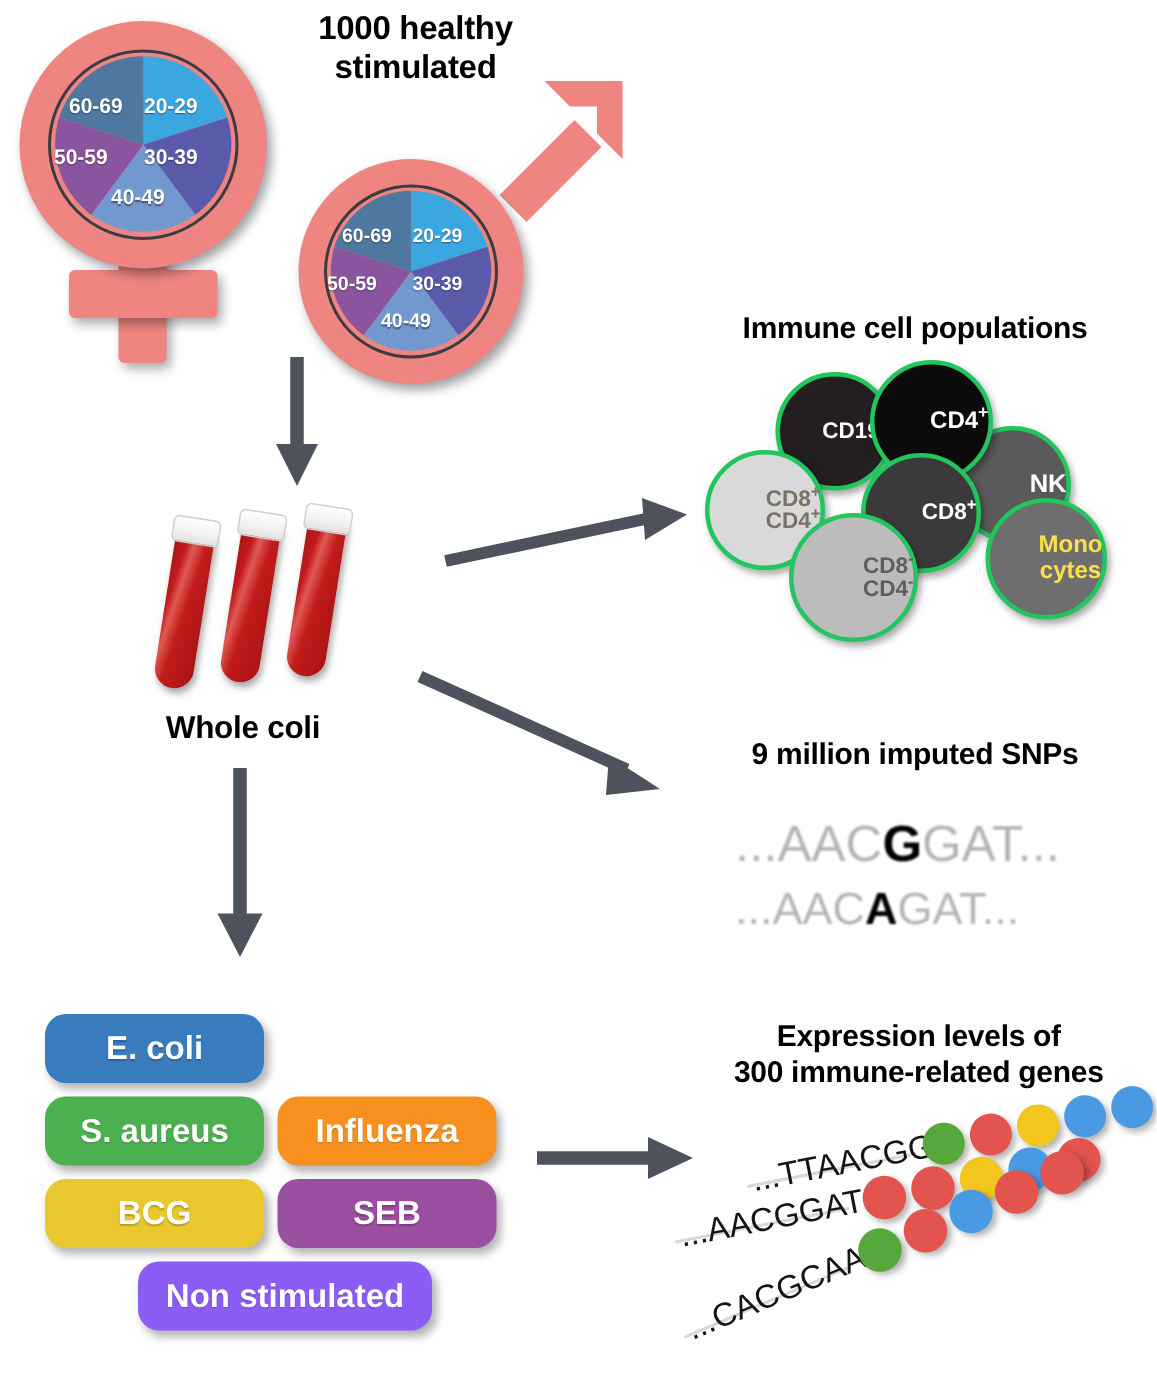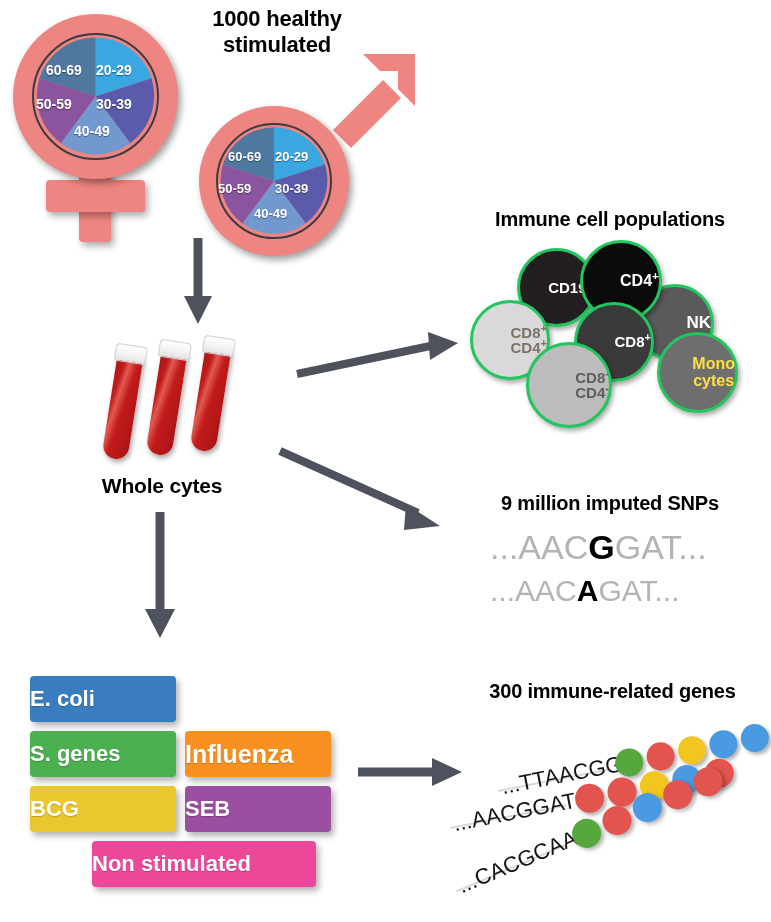--- a/index.html
+++ b/index.html
@@ -70,22 +70,22 @@
     position:absolute;white-space:nowrap;
     font-family:"Liberation Sans","DejaVu Sans",sans-serif;
     color:#9d9d9d;font-weight:normal;
     filter:blur(.6px);
   }
   .snp-row .dim{color:#b4b4b4;}
   .snp-row b{color:#000;font-weight:bold;filter:none;}
 
   
   .pill{
-    position:absolute;border-radius:4px;
-    display:flex;align-items:center;
+    position:absolute;border-radius:14px;
+    display:flex;align-items:center;justify-content:center;
     color:#fff;font-weight:bold;
     box-shadow:3px 4px 6px rgba(0,0,0,.3);
     text-shadow:0 1px 1px rgba(0,0,0,.22);
   }
 
   
   .strand{position:absolute;transform-origin:0 50%;}
   .strand-line{
     position:absolute;height:2px;background:#d8d8d8;top:50%;left:0;
   }
@@ -169,21 +169,21 @@
   <div class="tube" style="left:52px;top:8px;transform:rotate(9deg);">
     <div class="tube-body"></div>
     <div class="tube-lip"></div>
   </div>
   <div class="tube" style="left:96px;top:4px;transform:rotate(9deg);">
     <div class="tube-body"></div>
     <div class="tube-lip"></div>
   </div>
 </div>
 
-<div class="abs heading" style="left:72px;top:474px;width:180px;font-size:21px;">Whole cytes</div>
+<div class="abs heading" style="left:72px;top:474px;width:180px;font-size:21px;">Whole coli</div>
 
 <div class="abs arrow" style="left:295px;top:330px;">
   <svg width="170" height="50">
     <line x1="2" y1="44" x2="140" y2="15" stroke="#4e525c" stroke-width="8"></line>
     <polygon points="133,2 163,13 135,30" fill="#4e525c"></polygon>
   </svg>
 </div>
 
 <div class="abs arrow" style="left:278px;top:448px;">
   <svg width="175" height="90">
@@ -221,58 +221,59 @@
   <div class="cell" style="left:187px;top:92px;width:81px;height:81px;background:#6e6e6e;color:#fde047;font-size:16px;">
     <span>Mono<br>cytes</span>
   </div>
   <div class="cell" style="left:56px;top:102px;width:86px;height:86px;background:#bcbcbc;color:#5e5e5e;font-size:15px;">
     <span>CD8<sup>-</sup><br>CD4<sup>-</sup></span>
   </div>
 </div>
 
 <div class="abs heading" style="left:455px;top:492px;width:310px;font-size:20px;">9 million imputed SNPs</div>
 
-<div class="abs" style="left:490px;top:528px;width:250px;height:95px;">
+<div class="abs" style="left:490px;top:544px;width:250px;height:95px;">
   <div class="snp-row" style="left:0;top:0;font-size:34px;">
     <span class="dim">...AAC</span><b>G</b><span class="dim">GAT...</span>
   </div>
   <div class="snp-row" style="left:0;top:46px;font-size:30px;">
     <span class="dim">...AAC</span><b>A</b><span class="dim">GAT...</span>
   </div>
 </div>
 
 <div class="abs" style="left:30px;top:676px;width:320px;height:220px;">
   <div class="pill" style="left:0px;top:0px;width:146px;height:46px;background:#3a7dbf;font-size:22px;">
     <span>E. coli</span>
   </div>
   <div class="pill" style="left:0px;top:55px;width:146px;height:46px;background:#4caf50;font-size:22px;">
-    <span>S. genes</span>
-  </div>
-  <div class="pill" style="left:155px;top:55px;width:146px;height:46px;background:#f7901e;font-size:25px;">
+    <span>S. aureus</span>
+  </div>
+  <div class="pill" style="left:155px;top:55px;width:146px;height:46px;background:#f7901e;font-size:22px;">
     <span>Influenza</span>
   </div>
   <div class="pill" style="left:0px;top:110px;width:146px;height:46px;background:#e8c82e;font-size:22px;">
     <span>BCG</span>
   </div>
   <div class="pill" style="left:155px;top:110px;width:146px;height:46px;background:#9b4fa0;font-size:22px;">
     <span>SEB</span>
   </div>
-  <div class="pill" style="left:62px;top:165px;width:224px;height:46px;background:#ec4899;font-size:22px;">
+  <div class="pill" style="left:62px;top:165px;width:196px;height:46px;background:#8b5cf6;font-size:22px;">
     <span>Non stimulated</span>
   </div>
 </div>
 
 <div class="abs arrow" style="left:358px;top:752px;">
   <svg width="110" height="40">
     <line x1="0" y1="20" x2="78" y2="20" stroke="#4e525c" stroke-width="9"></line>
     <polygon points="74,6 104,20 74,34" fill="#4e525c"></polygon>
   </svg>
 </div>
 
 <div class="abs heading" style="left:455px;top:680px;width:315px;font-size:20px;">
+  <div>Expression levels of</div>
   <div>300 immune-related genes</div>
 </div>
 
 <div class="abs" style="left:450px;top:740px;width:321px;height:180px;">
 
   <div class="strand" style="left:48px;top:35px;width:270px;height:30px;transform:rotate(-11deg);">
     <div class="strand-line" style="width:112px;"></div>
     <span class="strand-text" style="left:4px;top:0px;font-size:22px;">...TTAACGG</span>
     <span class="bead" style="left:120px;top:-1px;width:28px;height:28px;background:#56a83c;"></span>
     <span class="bead" style="left:152px;top:-1px;width:28px;height:28px;background:#e3544e;"></span>

